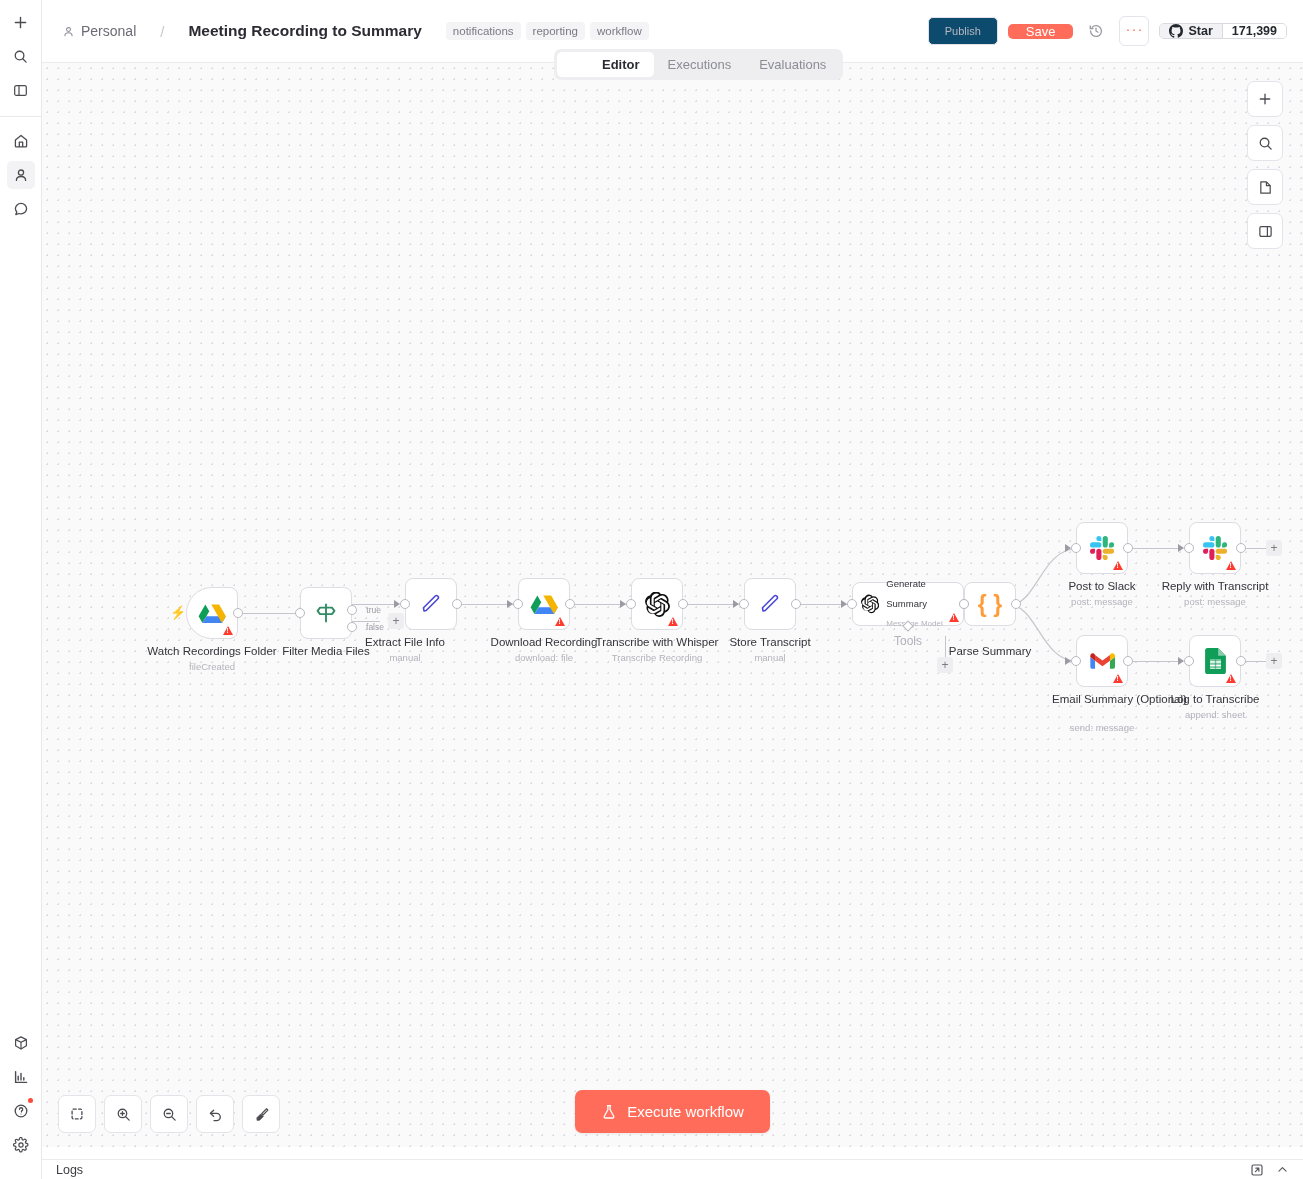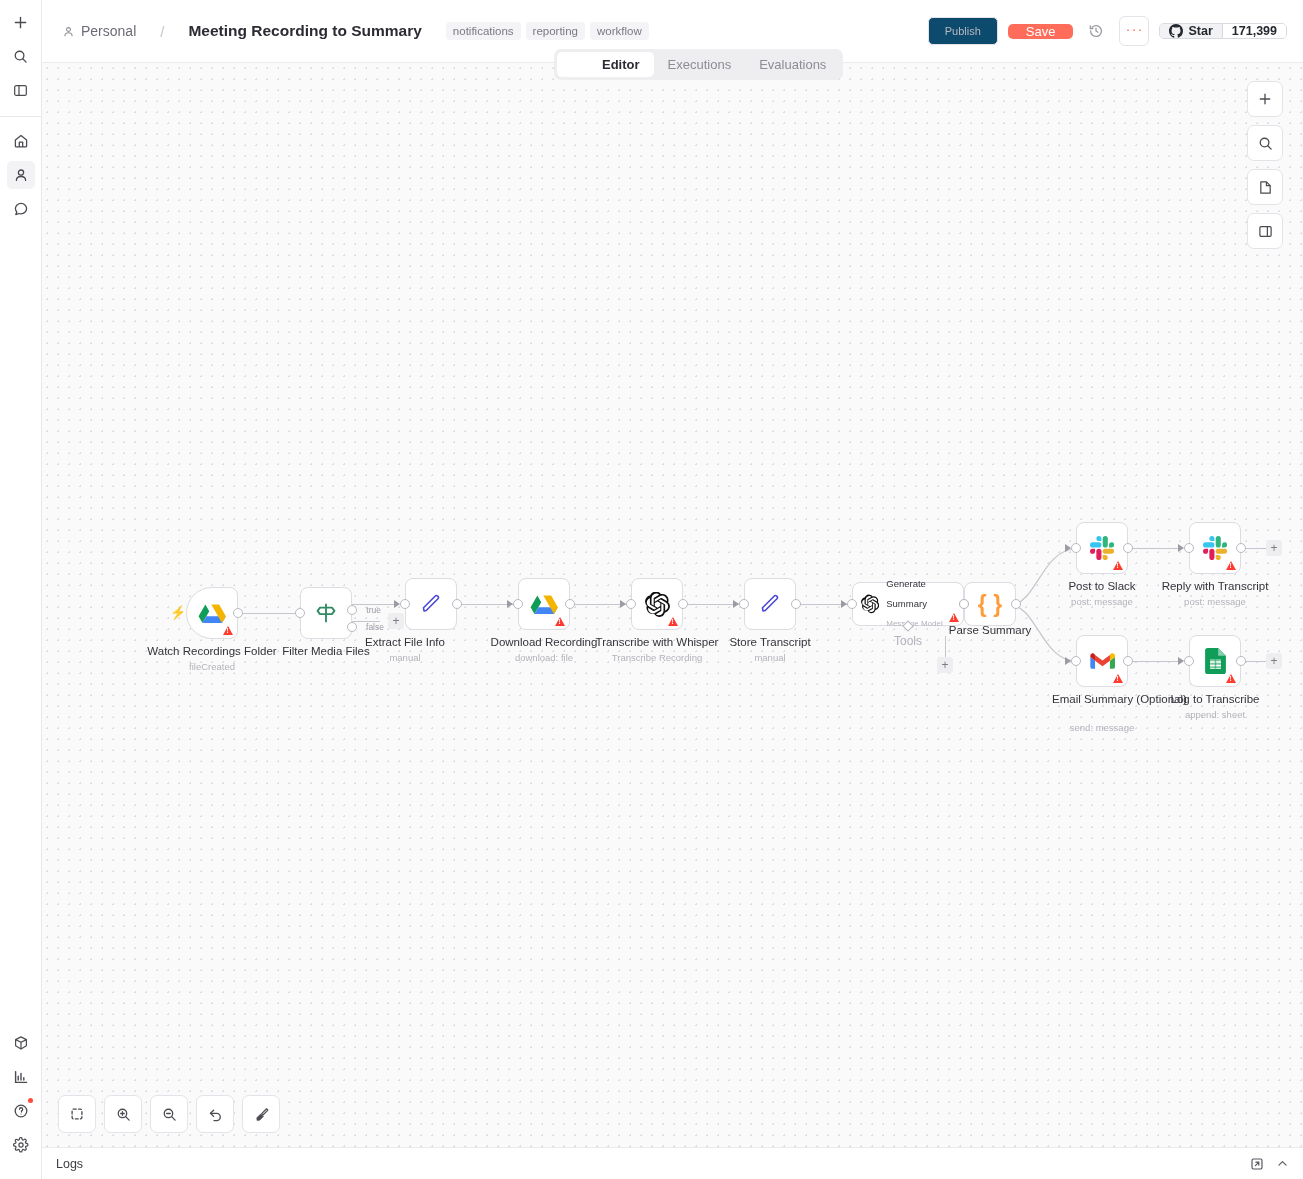--- a/index.html
+++ b/index.html
@@ -201,21 +201,21 @@
   .ai-title { font-size: 9.5px; color: #33333b; }
   .ai-sub { font-size: 8px; color: #b2b2bb; }
   .tools-diamond {
     position: absolute; width: 8px; height: 8px; background: #fff;
     border: 1.3px solid #b9b9c2; transform: rotate(45deg);
     left: 50%; margin-left: -4px; bottom: -5px; z-index: 3;
   }
 
   
   #logs-bar {
-    position: absolute; left: 42px; right: 0; bottom: 0; height: 32px;
+    position: absolute; left: 42px; right: 0; bottom: 0; height: 20px;
     background: #fff; border-top: 1px solid #ebebef;
     display: flex; align-items: center; padding: 0 14px; z-index: 30;
   }
   #logs-label { font-size: 12.5px; color: #3c3c44; cursor: pointer; }
   #logs-right { margin-left: auto; display: flex; align-items: center; gap: 12px; }
   .logs-icon { color: #55555e; display: flex; align-items: center; cursor: pointer; }
   svg { display: block; }
 </style>
 </head>
 <body>
@@ -469,21 +469,21 @@
     </div>
     <div class="conn" style="left:903px; top:573px; width:1px; height:22px;"></div>
     <div class="plus-stub" style="left:895px; top:594px;">+</div>
 
     <div class="node" style="left:922px; top:519px;">
       <div class="node-box" style="width:52px; height:44px; border-radius:8px;">
         <span style="color:#ff9c3a; font-size:23px; font-weight:600; line-height:1;">{&nbsp;}</span>
         <span class="port in"></span>
         <span class="port out"></span>
       </div>
-      <div class="node-label" style="top:42px;">Parse Summary</div>
+      <div class="node-label" style="top:63px;">Parse Summary</div>
     </div>
 
     <div class="node" style="left:1034px; top:459px;">
       <div class="node-box">
         <svg width="24" height="24" viewBox="0 0 122 122">
           <path d="M25.8 77.6a12.9 12.9 0 1 1-12.9-12.9h12.9z" fill="#e01e5a"></path>
             <path d="M32.3 77.6a12.9 12.9 0 0 1 25.8 0v32.3a12.9 12.9 0 0 1-25.8 0z" fill="#e01e5a"></path>
           <path d="M45.2 25.8a12.9 12.9 0 1 1 12.9-12.9v12.9z" fill="#36c5f0"></path>
             <path d="M45.2 32.3a12.9 12.9 0 0 1 0 25.8H12.9a12.9 12.9 0 0 1 0-25.8z" fill="#36c5f0"></path>
           <path d="M97 45.2a12.9 12.9 0 1 1 12.9 12.9H97z" fill="#2eb67d"></path>
@@ -610,20 +610,29 @@
           </svg>
       </div>
       <div class="canvas-tool" style="width:38px;height:38px;">
         <svg width="15" height="15" viewBox="0 0 16 16" fill="currentColor" stroke="currentColor" stroke-width=".6" stroke-linejoin="round">
             <path d="M13.4 1.9l-5.2 5.2 1.4 1.4 5.2-5.2z" stroke-width="1.3" fill="none"></path>
             <path d="M7.1 7.4L3 11.5l.2 2.8 2.8-.2 4.1-4.1z"></path>
           </svg>
       </div>
     </div>
 
+    <div id="execute-wrap">
+      <button id="execute-btn">
+        <svg width="16" height="16" viewBox="0 0 16 16" fill="none" stroke="#fff" stroke-width="1.3" stroke-linejoin="round" stroke-linecap="round">
+          <path d="M6.4 1.7h3.2"></path>
+            <path d="M6.9 1.7v4.1L3.4 12a1.3 1.3 0 0 0 1.1 2h7a1.3 1.3 0 0 0 1.1-2L9.1 5.8V1.7"></path>
+        </svg>
+        <span>Execute workflow</span>
+      </button>
+    </div>
 
   </div>
 </div>
 
 <div id="logs-bar">
   <span id="logs-label">Logs</span>
   <div id="logs-right">
     <span class="logs-icon">
       <svg width="14" height="14" viewBox="0 0 16 16" fill="none" stroke="currentColor" stroke-width="1.35" stroke-linecap="round" stroke-linejoin="round">
           <rect x="2.3" y="2.3" width="11.4" height="11.4" rx="1.6"></rect>

